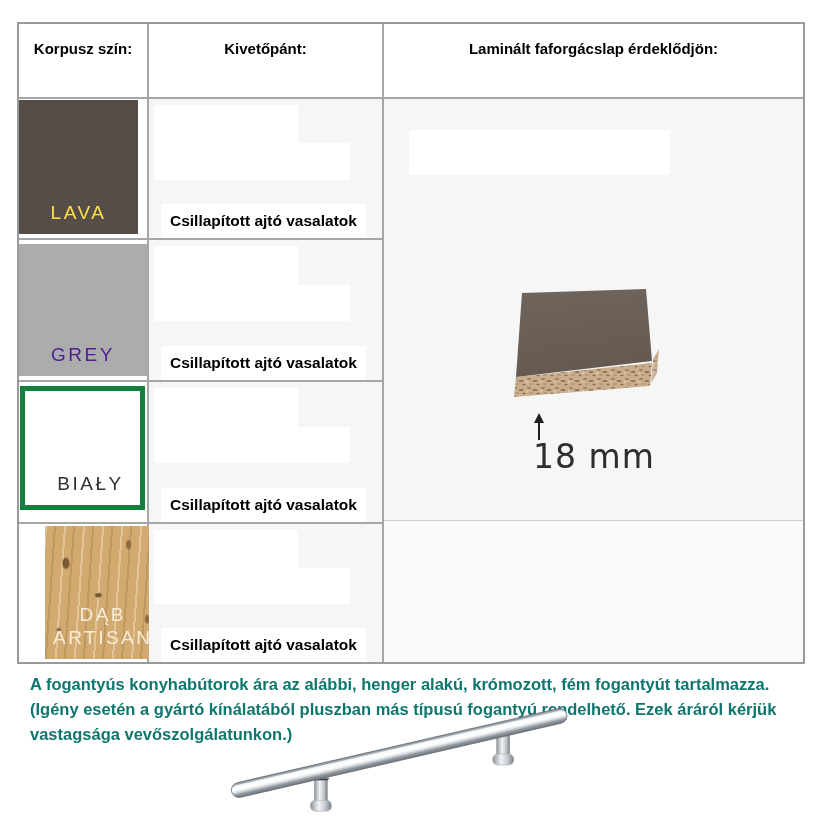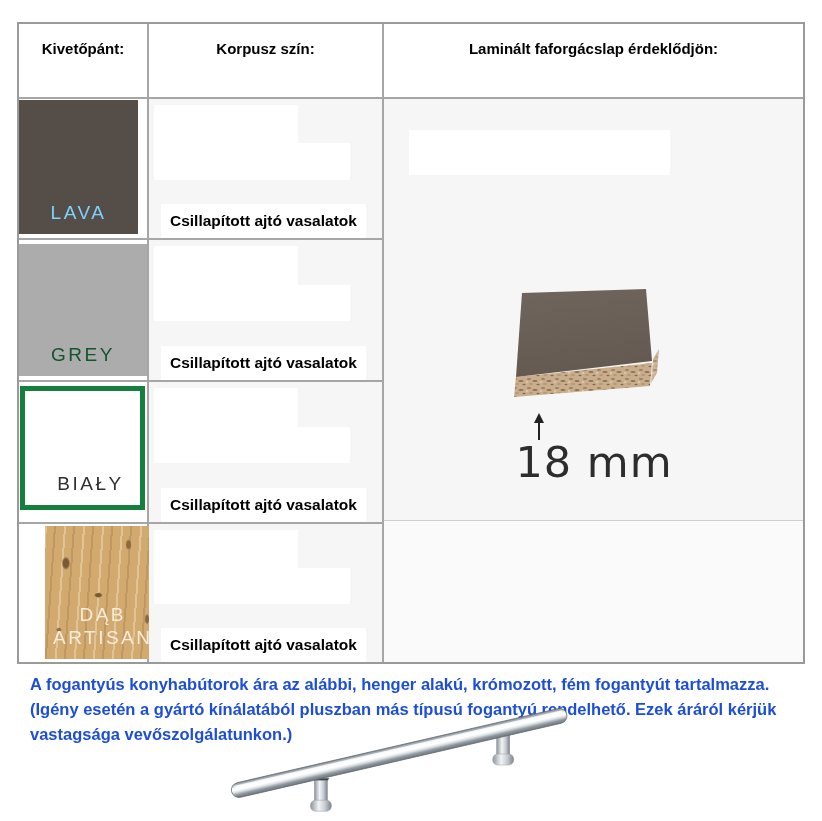--- a/index.html
+++ b/index.html
@@ -20,22 +20,22 @@
     background:#ffffff; display:flex; justify-content:center;
     padding-top:16px; font-weight:bold; font-size:15px; color:#000;
     text-align:center;
   }
   .swcell { background:#ffffff; display:flex; }
   .swatch {
     flex:1; display:flex; flex-direction:column; justify-content:flex-end;
     align-items:center; padding-bottom:9px;
     font-size:19px; letter-spacing:2.5px; line-height:1.25; text-align:center;
   }
-  .sw-lava  { background:#554d48; color:#7dd3fc; margin:1px 9px 4px 0;text-align:center; }
-  .sw-grey  { background:#acacac; color:#14532d; margin:4px 0 4px 0; }
+  .sw-lava  { background:#554d48; color:#fde047; margin:1px 9px 4px 0;text-align:center; }
+  .sw-grey  { background:#acacac; color:#4c1d95; margin:4px 0 4px 0; }
   .sw-bialy { background:#ffffff; color:#2f2f2f; border:5px solid #15803d; margin:4px 2px 12px 1px;padding-left:16px; }
   .sw-dab   {
     color:#f6ecd9; margin:2px 2px 3px 0; padding-left:8px; padding-right:8px;
     background-color:#d2a96f;
     background-image:
       radial-gradient(ellipse 7px 11px at 18% 28%, #7a5a33 0 38%, transparent 62%),
       radial-gradient(ellipse 5px 9px at 72% 14%, #8a6a3e 0 38%, transparent 62%),
       radial-gradient(ellipse 8px 5px at 46% 52%, #7a5a33 0 32%, transparent 55%),
       radial-gradient(ellipse 4px 9px at 88% 70%, #8a6a3e 0 38%, transparent 60%),
       radial-gradient(ellipse 5px 4px at 12% 78%, #93734a 0 35%, transparent 60%),
@@ -54,43 +54,43 @@
   }
 
   
   .rcell { background:#f6f6f6; grid-column:3; grid-row:2 / span 4; position:relative; overflow:hidden; }
   .rcell .lower-zone { position:absolute; left:0; right:0; top:421px; bottom:0; background:#fafafa; border-top:1px solid #cfcfcf; }
   .rcell .patch-r { position:absolute; left:25px; top:31px; width:261px; height:45px; background:#ffffff; }
   .board-svg { position:absolute; left:128px; top:188px; }
   .arrow-svg { position:absolute; left:147px; top:314px; }
   .thickness-label {
     position:absolute; left:110px; top:338px; width:200px; text-align:center;
-    font-family:"DejaVu Sans", sans-serif; font-size:43px; letter-spacing:1px; color:#2d2d2d;
+    font-family:"DejaVu Sans", sans-serif; font-size:33px; letter-spacing:1px; color:#2d2d2d;
   }
 
   
   .footer-text {
     position:absolute; left:30px; top:672px; width:778px;
-    font-weight:bold; font-size:16.5px; line-height:1.5; color:#1d4ed8;
+    font-weight:bold; font-size:16.5px; line-height:1.5; color:#0f766e;
   }
   .footer-text span { display:block; }
   .handle-svg { position:absolute; left:222px; top:694px; }
 </style>
 </head>
 <body>
 
 <div class="canvas">
 
   <div class="spec-table">
 
     <div class="hcell">
+      <span>Korpusz szín:</span>
+    </div>
+    <div class="hcell">
       <span>Kivetőpánt:</span>
-    </div>
-    <div class="hcell">
-      <span>Korpusz szín:</span>
     </div>
     <div class="hcell">
       <span>Laminált faforgácslap érdeklődjön:</span>
     </div>
 
     <div class="swcell" style="grid-column:1;grid-row:2;">
       <div class="swatch sw-lava">
         <span>LAVA</span>
       </div>
     </div>

